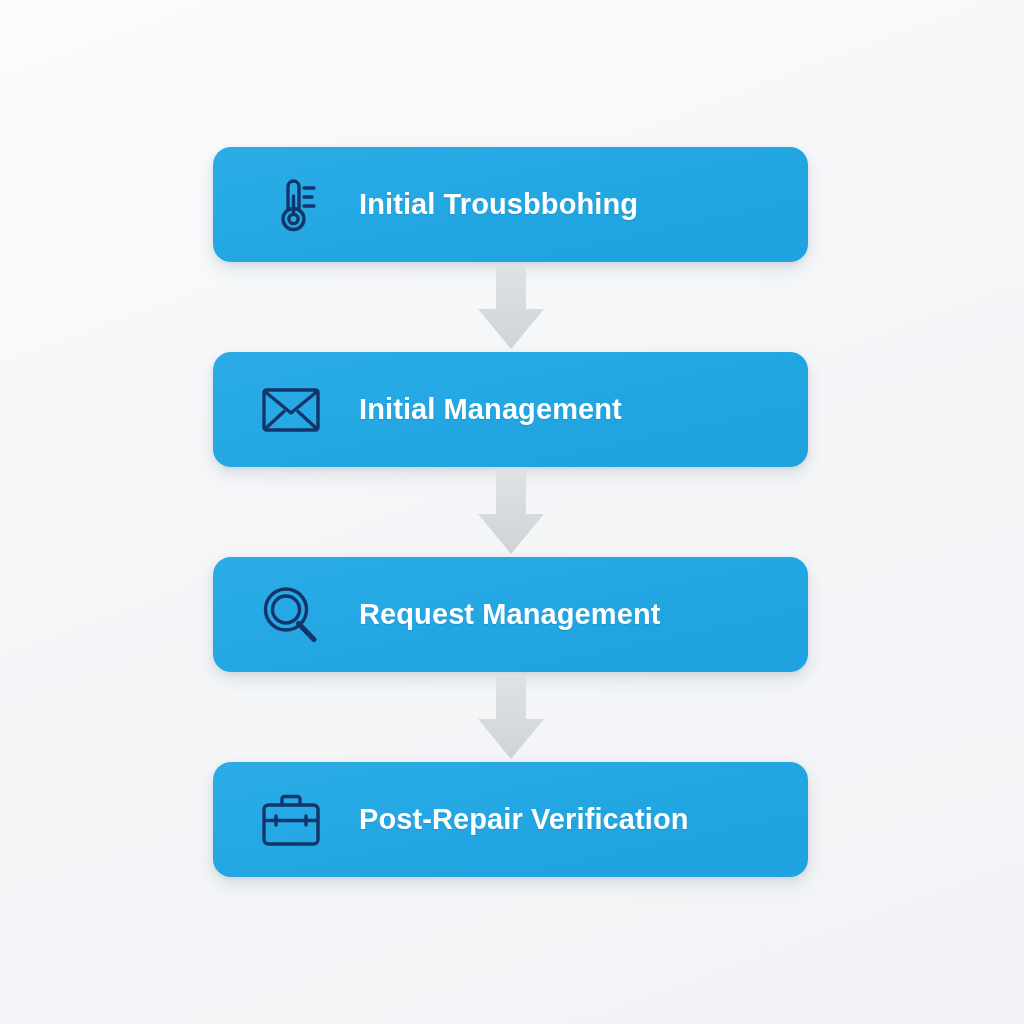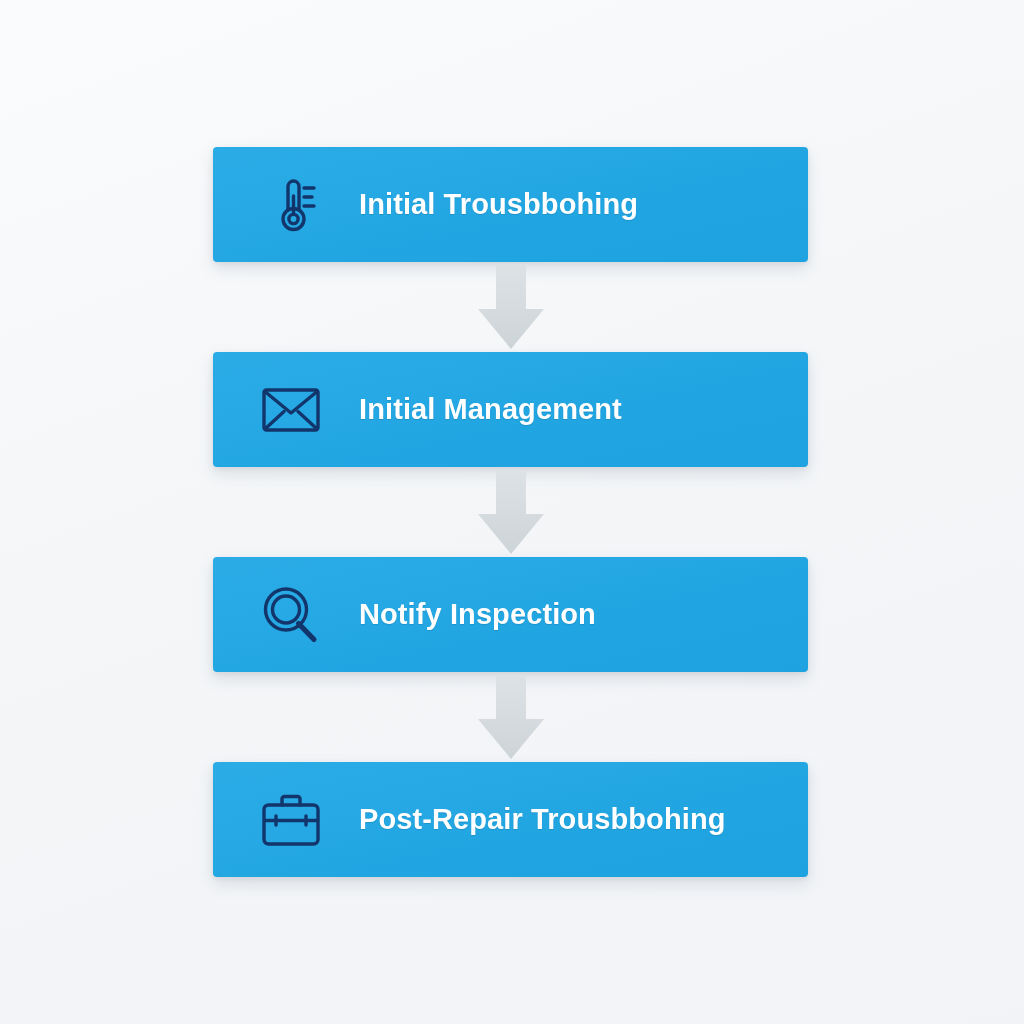--- a/index.html
+++ b/index.html
@@ -25,21 +25,21 @@
     left: 213px;
     top: 147px;
     width: 595px;
   }
 
   
   .step-card {
     position: relative;
     width: 595px;
     height: 115px;
-    border-radius: 4px;
+    border-radius: 18px;
     background: linear-gradient(168deg, #2bace7 0%, #22a6e2 55%, #1ea2e0 100%);
     box-shadow: 0 7px 16px rgba(120, 133, 148, 0.20),
                 0 2px 5px rgba(120, 133, 148, 0.13);
     display: flex;
     align-items: center;
     box-sizing: border-box;
     padding-left: 48px;
   }
 
   .step-icon {
@@ -139,21 +139,21 @@
     </div>
 
     <div class="step-card">
       <span class="step-icon">
         <svg width="58" height="58" viewBox="0 0 58 58" fill="none" stroke="#12366b" stroke-width="3.4" stroke-linecap="round" stroke-linejoin="round">
           <circle cx="24" cy="23.5" r="20.5"></circle>
           <circle cx="24" cy="23.5" r="13.5"></circle>
           <path d="M36.5 37.5 L52 53.5" stroke-width="5.2"></path>
         </svg>
       </span>
-      <span class="step-label">Notify Inspection</span>
+      <span class="step-label">Request Management</span>
     </div>
 
     <div class="connector">
       <span>
         <svg width="66" height="84" viewBox="0 0 66 84">
           <defs>
             <linearGradient id="arrowGrad3" x1="0" y1="0" x2="0" y2="1">
               <stop offset="0%" stop-color="#dde2e5"></stop>
               <stop offset="100%" stop-color="#cdd4d8"></stop>
             </linearGradient>
@@ -166,17 +166,17 @@
     <div class="step-card">
       <span class="step-icon">
         <svg width="58" height="54" viewBox="0 0 58 54" fill="none" stroke="#12366b" stroke-width="3.4" stroke-linecap="round" stroke-linejoin="round">
           <path d="M20 12 V6 a2.5 2.5 0 0 1 2.5-2.5 h13 A2.5 2.5 0 0 1 38 6 v6"></path>
           <rect x="2" y="12" width="54" height="39" rx="4.5"></rect>
           <path d="M2.5 27.5 H55.5"></path>
           <path d="M14 23 V32"></path>
           <path d="M44 23 V32"></path>
         </svg>
       </span>
-      <span class="step-label">Post-Repair Trousbbohing</span>
+      <span class="step-label">Post-Repair Verification</span>
     </div>
 
   </div>
 </div>
 
 </body></html>

